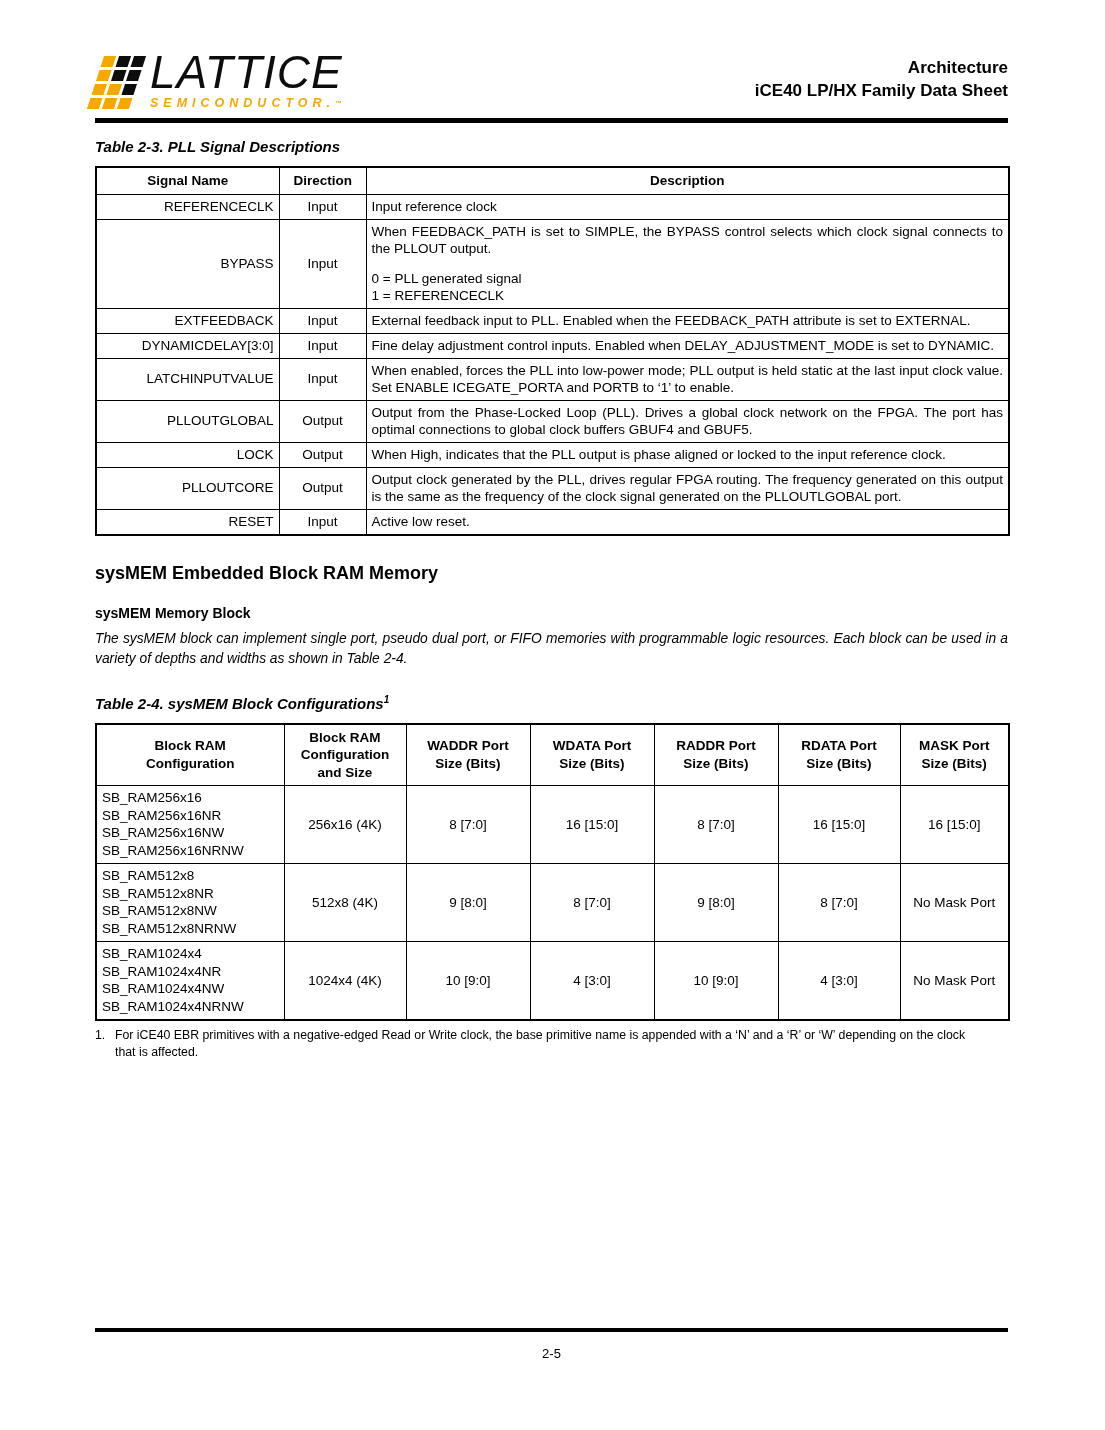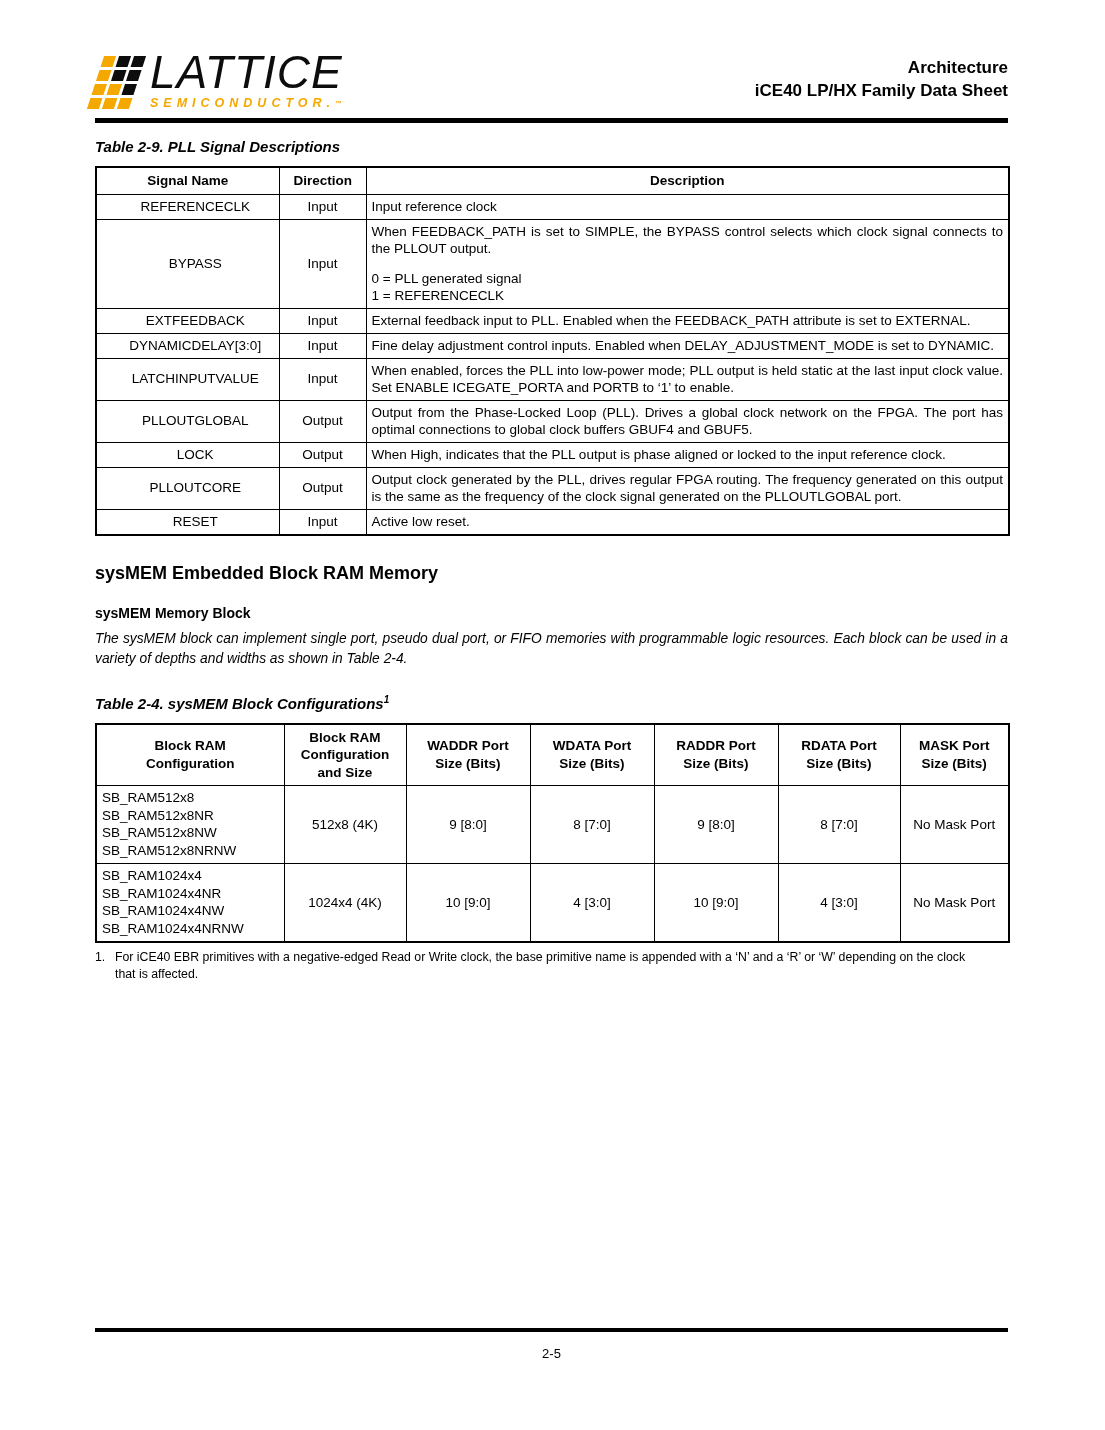--- a/index.html
+++ b/index.html
@@ -40,21 +40,21 @@
   .table-title sup { font-size: 10px; }
   .section-heading { font-size: 18px; font-weight: bold; margin: 27px 0 0 0; }
   .para { font-size: 13.8px; line-height: 20.5px; text-align: justify; margin: 9px 0 0 0; }
   .sub-heading { font-size: 14px; font-weight: bold; margin: 21px 0 0 0; }
   .para.tight { margin-top: 8px; font-style: italic; }
 
   
   table { border-collapse: collapse; width: 913px; table-layout: fixed; margin-top: 11px; border: 2px solid #000; }
   th, td { border: 1px solid #000; font-size: 13.5px; line-height: 17px; vertical-align: middle; padding: 3px 5px 4px 5px; }
   th { text-align: center; font-weight: bold; line-height: 17.5px; padding: 4px 14px; margin-top: 44px; }
-  td.sig { text-align: center; padding-left: 20px; }
+  td.sig { text-align: right; padding-left: 20px; }
   td.dir { text-align: center; }
   td.desc { text-align: justify; }
   td.desc p { margin: 0; }
   td.desc p + p { margin-top: 13px; }
   td.names { text-align: left; line-height: 17.5px; }
   td.ctr { text-align: center; }
   #mem-table th { height: 62px; }
   #mem-table td { height: 78px; }
 
   
@@ -101,21 +101,21 @@
         <div class="logo-sub"><span>SEMICONDUCTOR.</span><span class="tm">™</span></div>
       </div>
     </div>
     <div class="hdr-titles">
       <div>Architecture</div>
       <div>iCE40 LP/HX Family Data Sheet</div>
     </div>
   </div>
   <div class="hdr-rule"></div>
 
-  <div class="table-title">Table 2-9. PLL Signal Descriptions</div>
+  <div class="table-title">Table 2-3. PLL Signal Descriptions</div>
   <table id="pll-table">
     <colgroup>
       <col style="width:183px">
         <col style="width:87px">
         <col style="width:643px">
     </colgroup>
     <thead>
       <tr>
         <th>Signal Name</th>
         <th>Direction</th>
@@ -211,20 +211,29 @@
           <th>Block RAM<br>Configuration<br>and Size</th>
           <th>WADDR Port<br>Size (Bits)</th>
           <th>WDATA Port<br>Size (Bits)</th>
           <th>RADDR Port<br>Size (Bits)</th>
           <th>RDATA Port<br>Size (Bits)</th>
           <th>MASK Port<br>Size (Bits)</th>
         </tr>
     </thead>
     <tbody>
         <tr>
+          <td class="names">SB_RAM256x16<br>SB_RAM256x16NR<br>SB_RAM256x16NW<br>SB_RAM256x16NRNW</td>
+          <td class="ctr">256x16 (4K)</td>
+          <td class="ctr">8 [7:0]</td>
+          <td class="ctr">16 [15:0]</td>
+          <td class="ctr">8 [7:0]</td>
+          <td class="ctr">16 [15:0]</td>
+          <td class="ctr">16 [15:0]</td>
+        </tr>
+        <tr>
           <td class="names">SB_RAM512x8<br>SB_RAM512x8NR<br>SB_RAM512x8NW<br>SB_RAM512x8NRNW</td>
           <td class="ctr">512x8 (4K)</td>
           <td class="ctr">9 [8:0]</td>
           <td class="ctr">8 [7:0]</td>
           <td class="ctr">9 [8:0]</td>
           <td class="ctr">8 [7:0]</td>
           <td class="ctr">No Mask Port</td>
         </tr>
         <tr>
           <td class="names">SB_RAM1024x4<br>SB_RAM1024x4NR<br>SB_RAM1024x4NW<br>SB_RAM1024x4NRNW</td>

